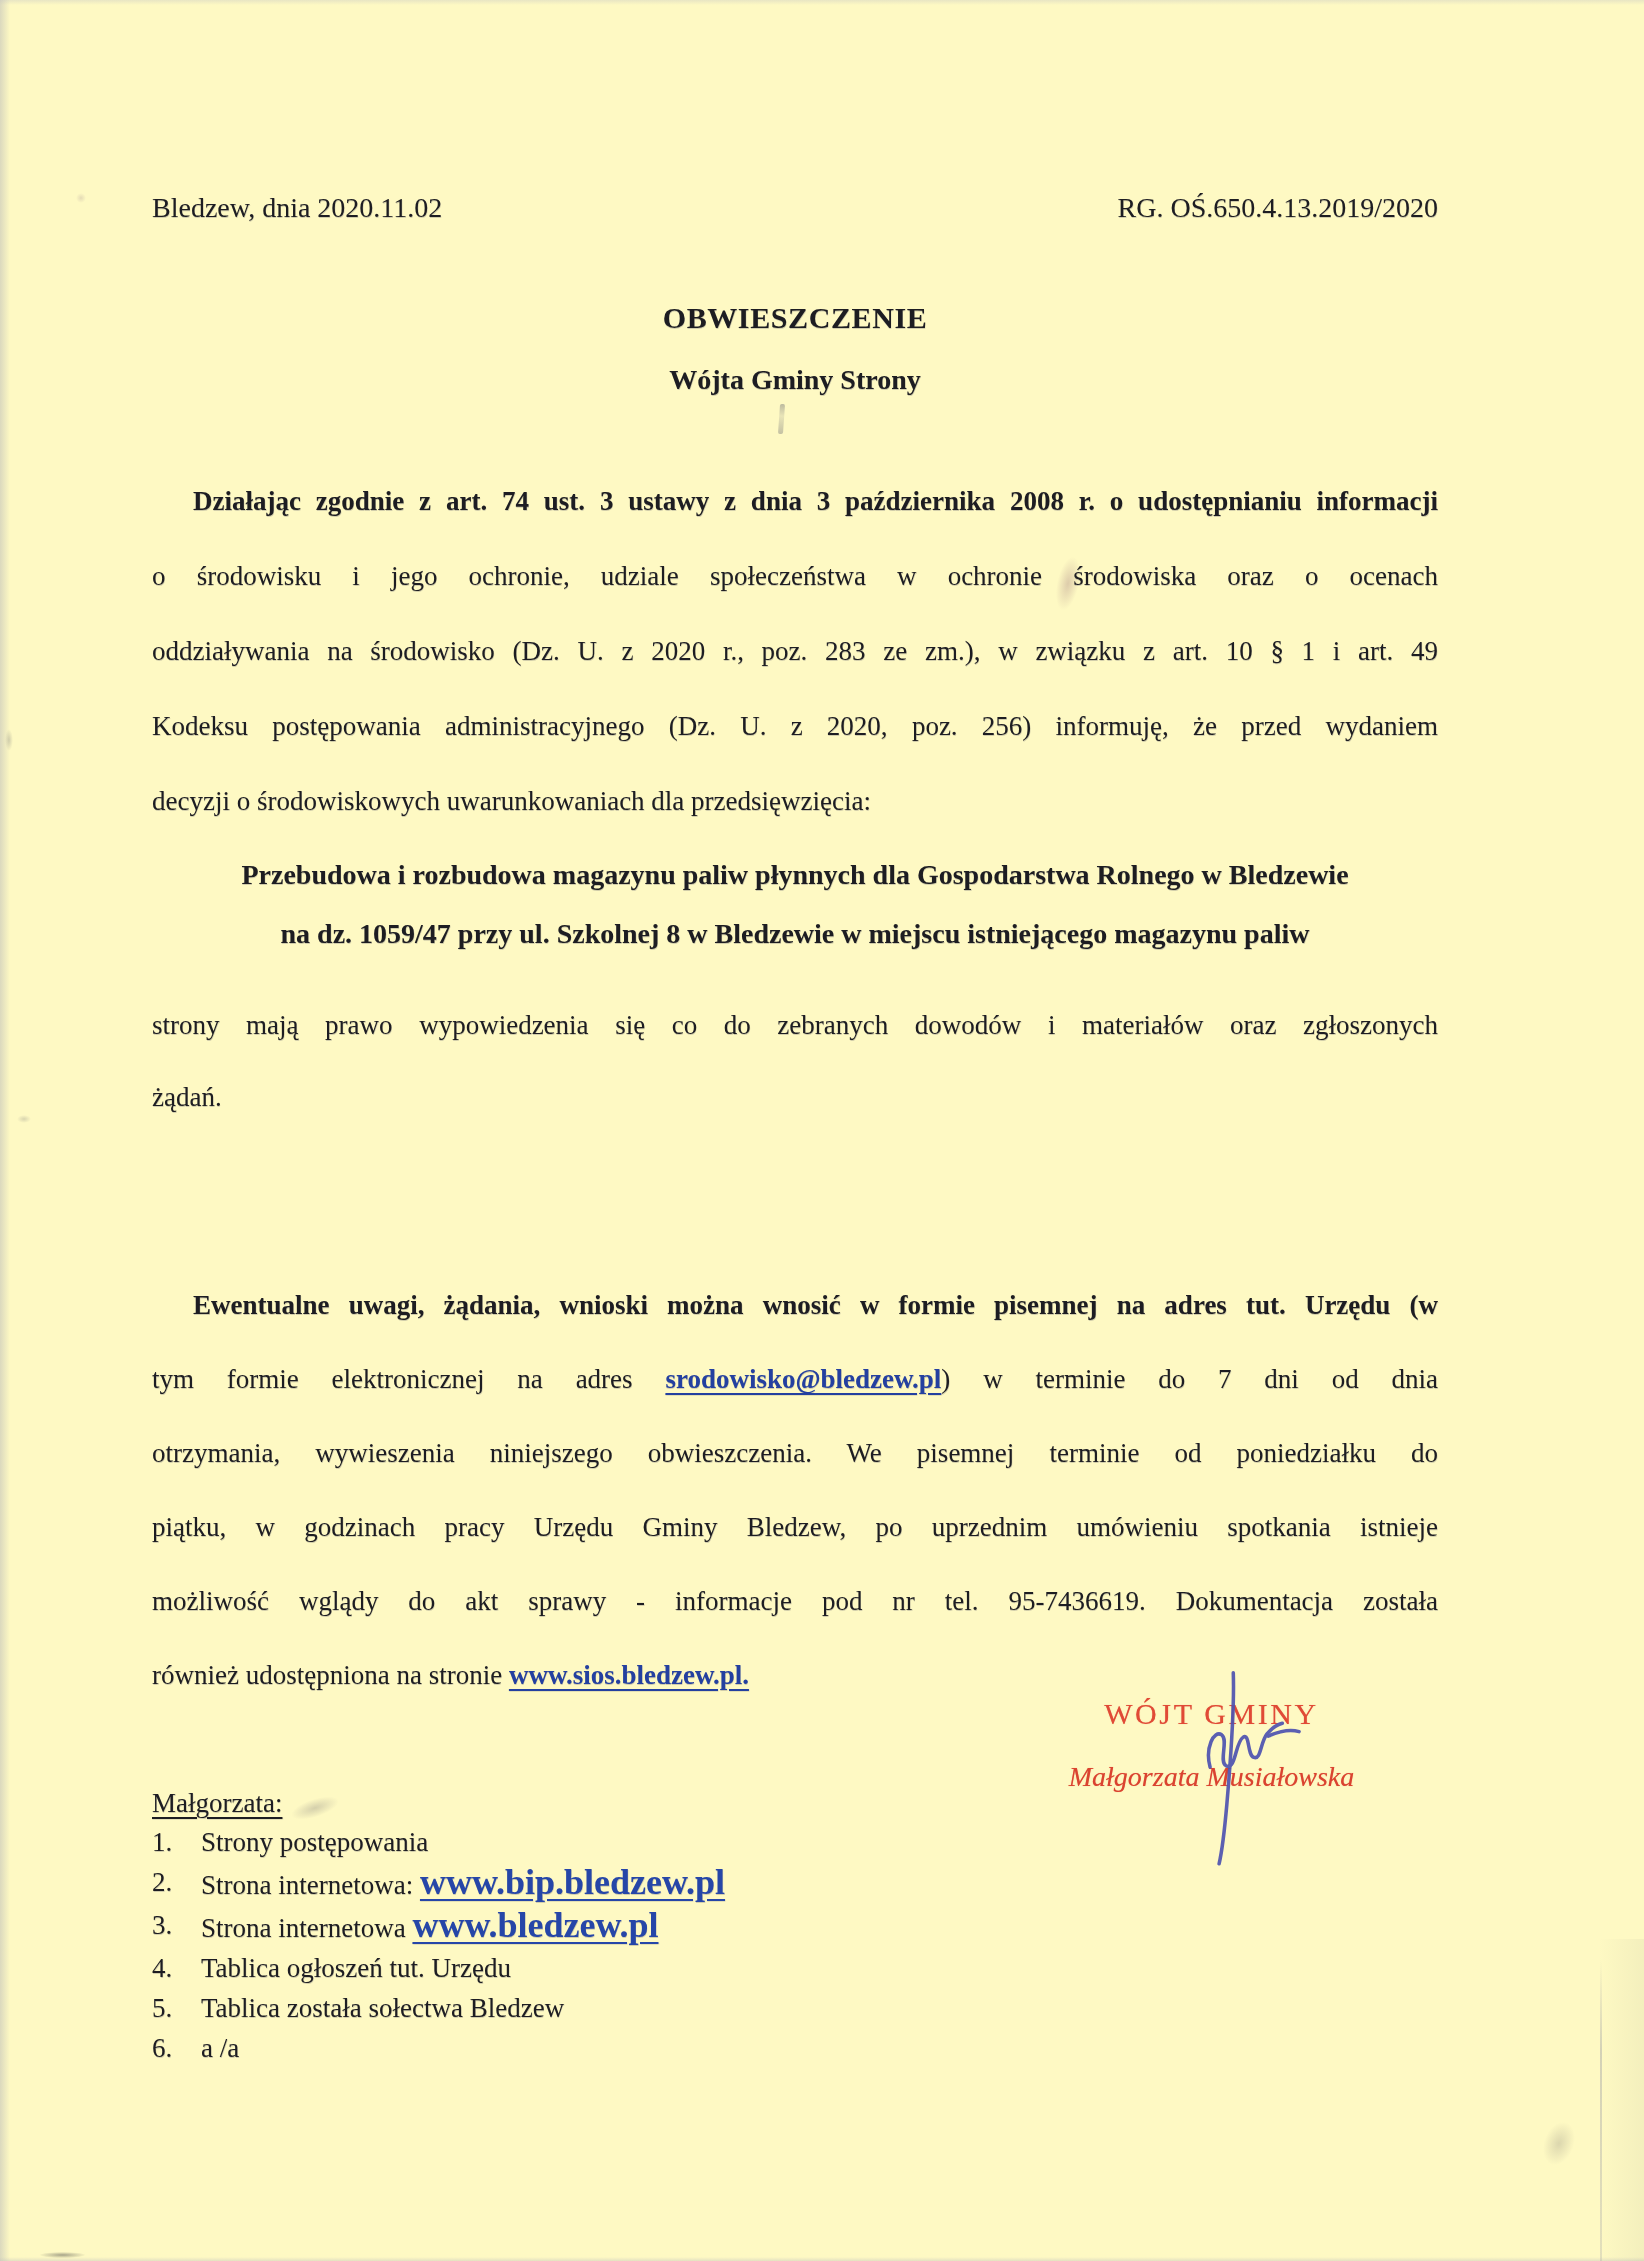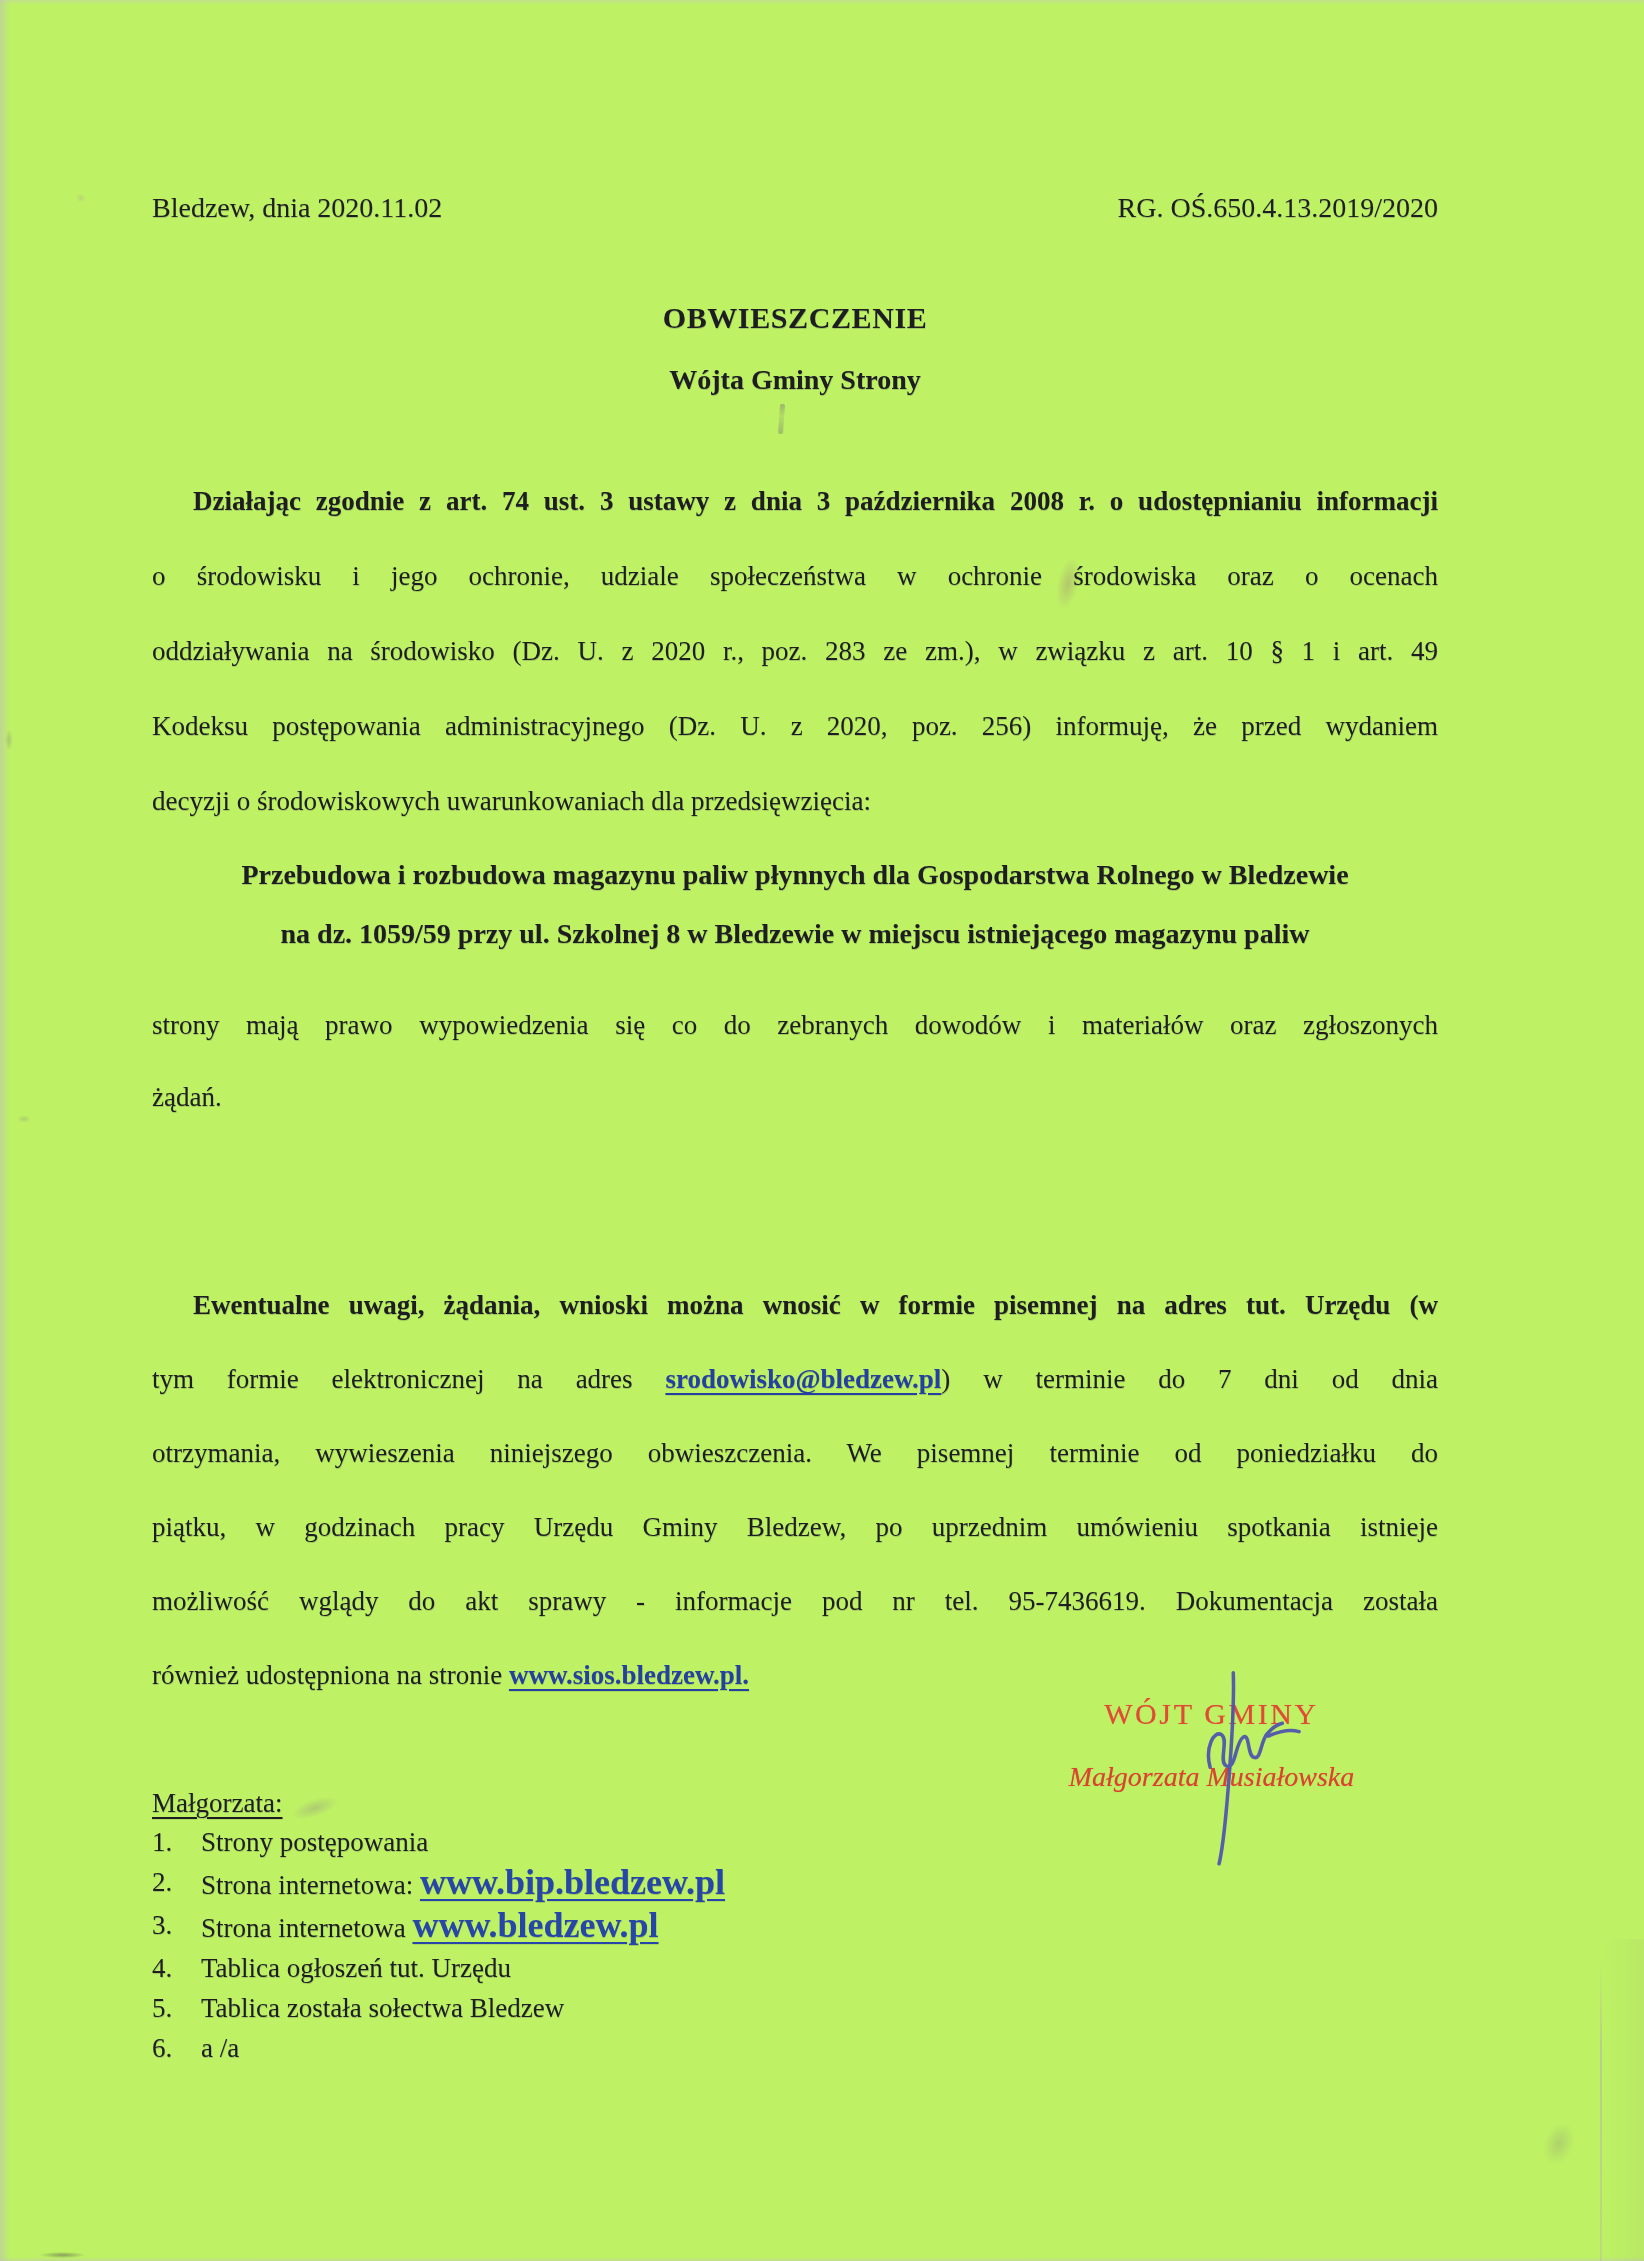--- a/index.html
+++ b/index.html
@@ -1,19 +1,19 @@
 <!DOCTYPE html>
 <html style="font-size:10.3px"><head>
 <meta charset="utf-8">
 <style>
   html,body{margin:0;padding:0;background:#9a9a98;}
   #page{
     position:relative;
     width:1644px;height:2261px;
-    background:#bef264;
+    background:#fef9c3;
     overflow:hidden;
     font-family:"Liberation Serif","DejaVu Serif",serif;
     color:#1d1d22;
   }
   
   .edge-left{position:absolute;left:0;top:0;width:10.3px;height:100%;
     background:linear-gradient(90deg,rgba(190,190,186,.55),rgba(190,190,186,0));}
   .edge-top{position:absolute;left:0;top:0;width:100%;height:5.2px;
     background:linear-gradient(180deg,rgba(200,200,196,.4),rgba(200,200,196,0));}
   .edge-bottom{position:absolute;left:0;bottom:0;width:100%;height:4.5px;
@@ -108,21 +108,21 @@
   <div id="para-1" class="para doc-text">
     <span class="jline indent">Działając zgodnie z art. 74 ust. 3 ustawy z dnia 3 października 2008 r. o udostępnianiu informacji</span>
     <span class="jline">o środowisku i jego ochronie, udziale społeczeństwa w ochronie środowiska oraz o ocenach</span>
     <span class="jline">oddziaływania na środowisko (Dz. U. z 2020 r., poz. 283 ze zm.), w związku z art. 10 § 1 i art. 49</span>
     <span class="jline">Kodeksu postępowania administracyjnego (Dz. U. z 2020, poz. 256) informuję, że przed wydaniem</span>
     <span class="jline lastline">decyzji o środowiskowych uwarunkowaniach dla przedsięwzięcia:</span>
   </div>
 
   <div id="bold-block" class="para doc-text">
     <span style="display:block">Przebudowa i rozbudowa magazynu paliw płynnych dla Gospodarstwa Rolnego w Bledzewie</span>
-    <span style="display:block">na dz. 1059/59 przy ul. Szkolnej 8 w Bledzewie w miejscu istniejącego magazynu paliw</span>
+    <span style="display:block">na dz. 1059/47 przy ul. Szkolnej 8 w Bledzewie w miejscu istniejącego magazynu paliw</span>
   </div>
 
   <div id="para-2" class="para doc-text">
     <span class="jline">strony mają prawo wypowiedzenia się co do zebranych dowodów i materiałów oraz zgłoszonych</span>
     <span class="jline lastline">żądań.</span>
   </div>
 
 
   <div id="para-4" class="para doc-text">
     <span class="jline indent">Ewentualne uwagi, żądania, wnioski można wnosić w formie pisemnej na adres tut. Urzędu (w</span>

